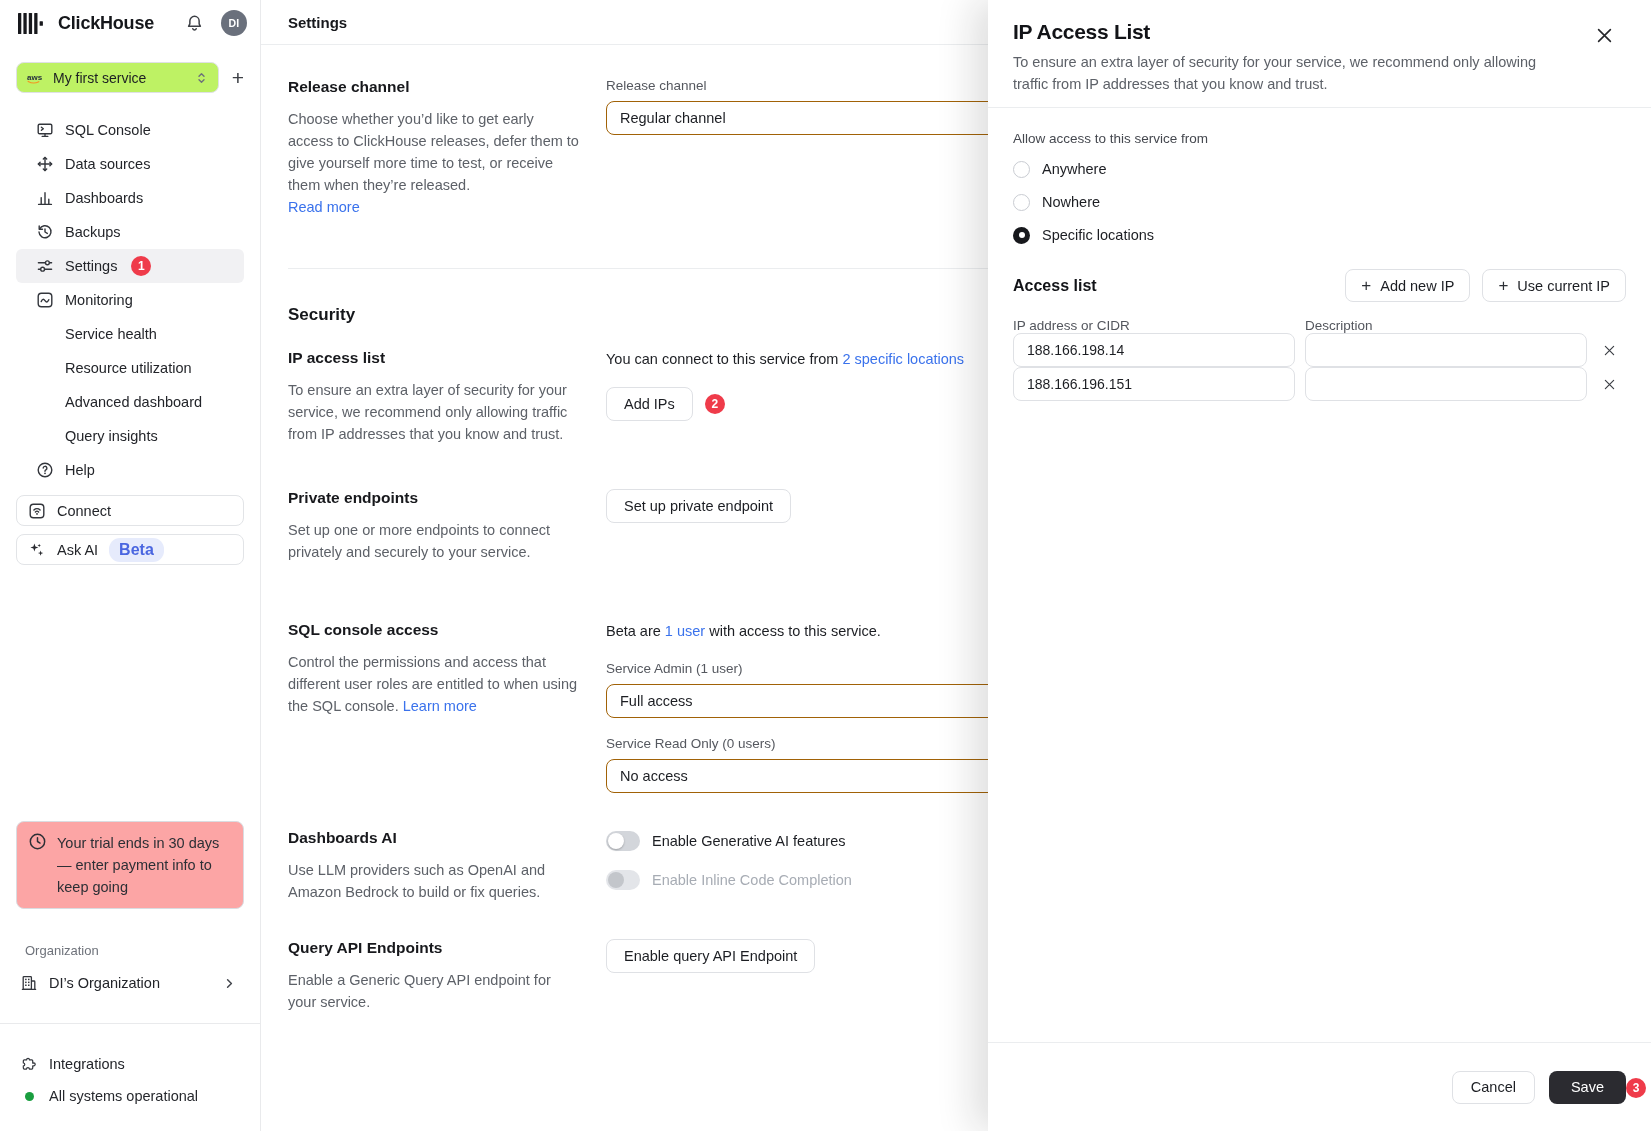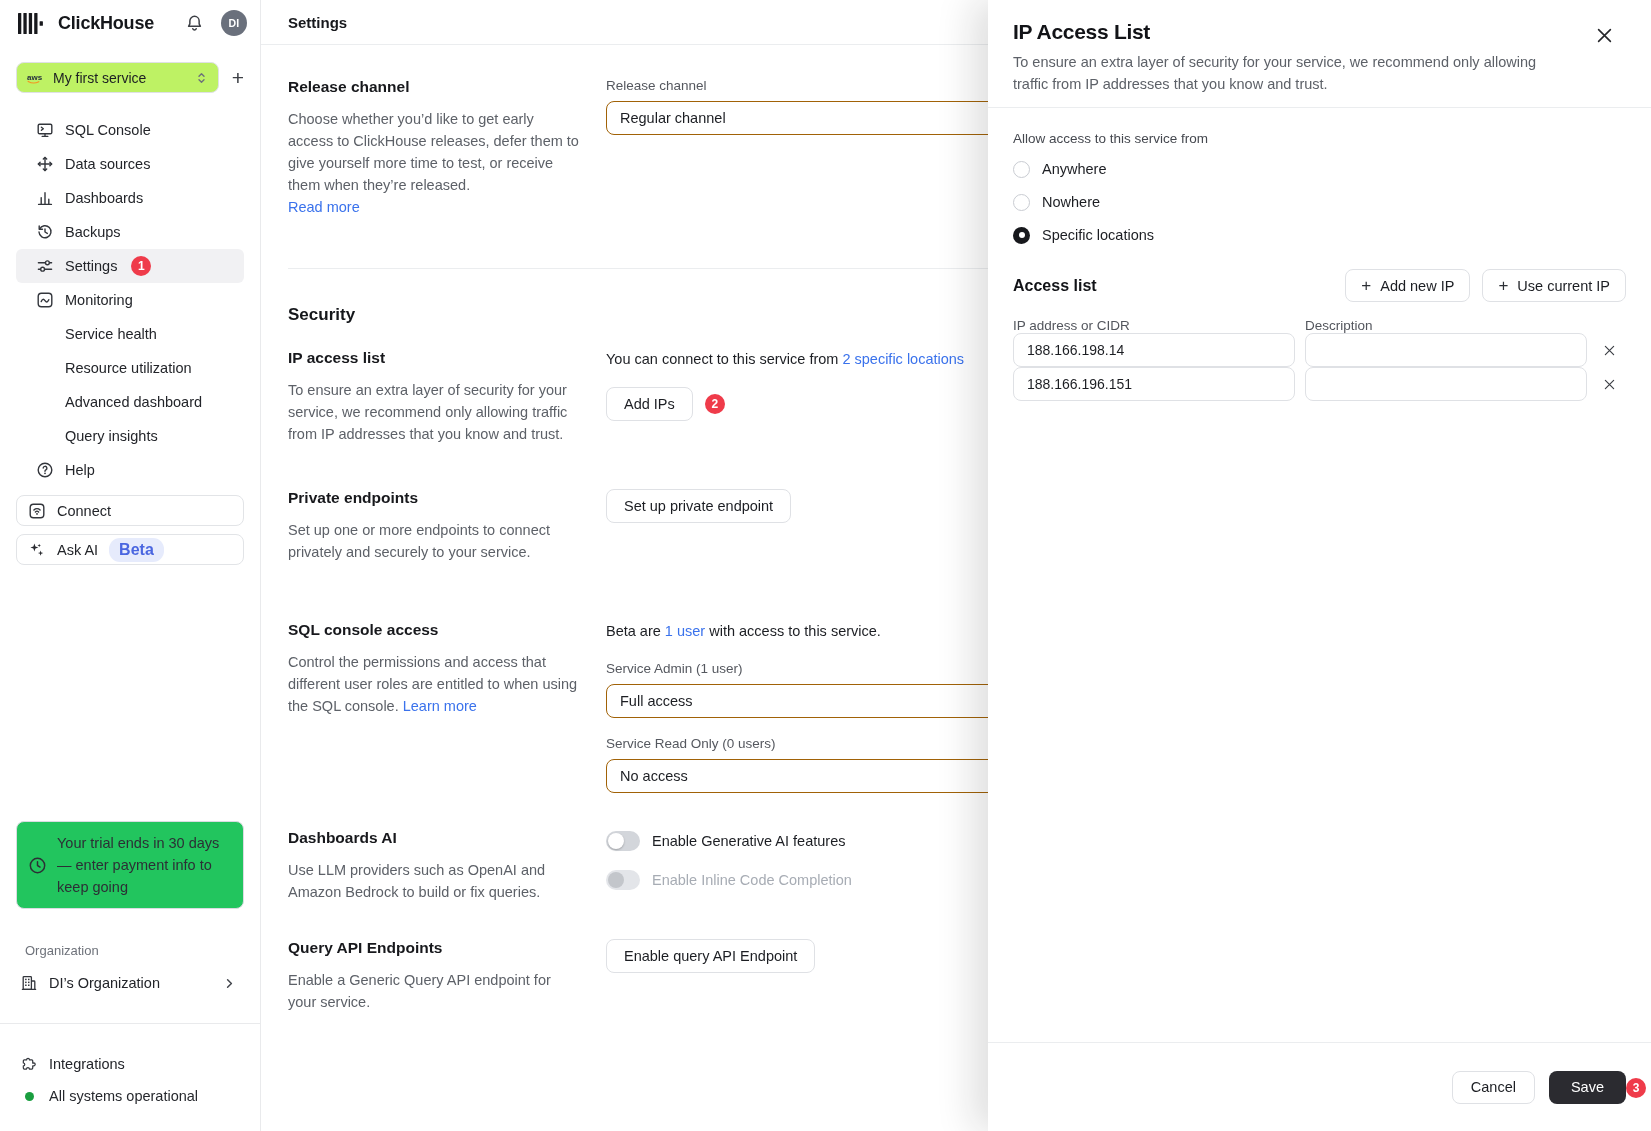--- a/index.html
+++ b/index.html
@@ -27,21 +27,21 @@
   .nav-item .nicon { width:18px; height:18px; display:flex; align-items:center; justify-content:center; color:#33363c; flex:none; }
   .nav-item.indent { padding-left:49px; }
   .nav-item.active { background:#f1f1f3; }
   .badge-red { min-width:20px; height:20px; border-radius:10px; background:#ef3b4a; color:#fff; font-size:12px; font-weight:700; display:inline-flex; align-items:center; justify-content:center; padding:0 6px; }
   .nav-item .badge-red { margin-left:3px; }
 
   .box-btn { margin:8px 16px 0; height:31px; border:1px solid #e2e4e7; border-radius:8px; display:flex; align-items:center; gap:11px; padding:0 11px; font-size:14.5px; font-weight:500; color:#23252a; cursor:pointer; background:#fff; }
   .box-btn:first-of-type { margin-top:16px; }
   .beta-pill { background:#e6ebfc; color:#4a66e0; font-size:16px; font-weight:600; padding:3px 10px; border-radius:11px; }
 
-  .trial-box { position:absolute; left:16px; right:16px; top:821px; border:1px solid #dadce1; background:#22c55e; border-radius:8px; padding:10px 12px 10px 11px; display:flex; gap:10px; align-items:center; font-size:14.5px; color:#2c2f35; line-height:22px; }
+  .trial-box { position:absolute; left:16px; right:16px; top:821px; border:1px solid #dadce1; background:#fca5a5; border-radius:8px; padding:10px 12px 10px 11px; display:flex; gap:10px; align-items:flex-start; font-size:14.5px; color:#2c2f35; line-height:22px; }
   .trial-box .ticon { flex:none; color:#2c2f35; }
 
   .org-label { position:absolute; left:25px; top:943px; font-size:13px; color:#6e727a; }
   .side-row { position:absolute; left:16px; right:16px; height:34px; display:flex; align-items:center; gap:11px; padding:0 8px 0 4px; font-size:14.5px; font-weight:500; color:#23252a; cursor:pointer; }
   .side-row .nicon { width:18px; height:18px; display:flex; align-items:center; justify-content:center; color:#33363c; flex:none; }
   .org-row { top:966px; }
   .org-row .chev { margin-left:auto; color:#43464d; }
   .sidebar-divider { position:absolute; left:0; right:0; top:1023px; border-top:1px solid #e9eaec; }
   .integrations-row { top:1047px; }
   .status-row { top:1079px; }

